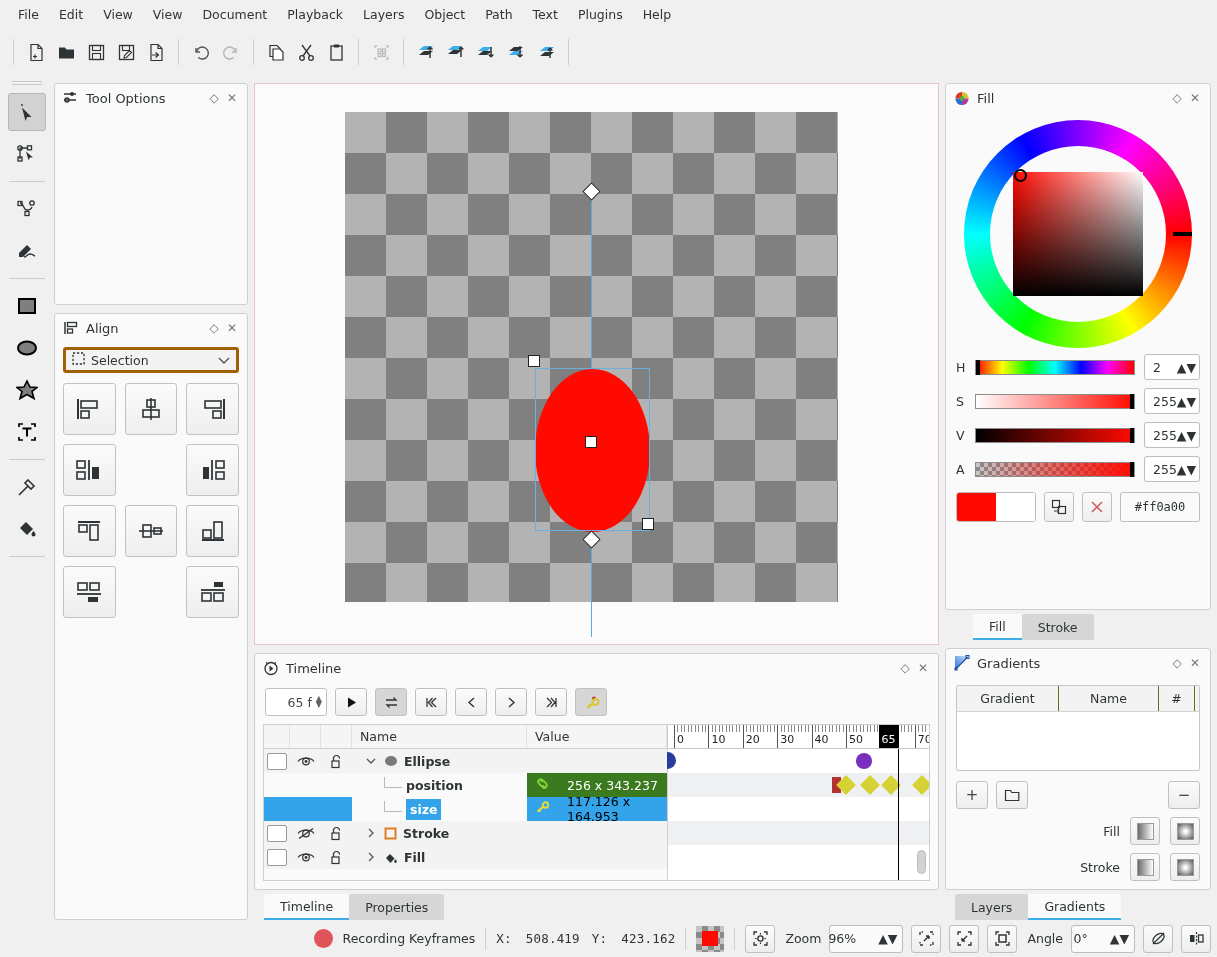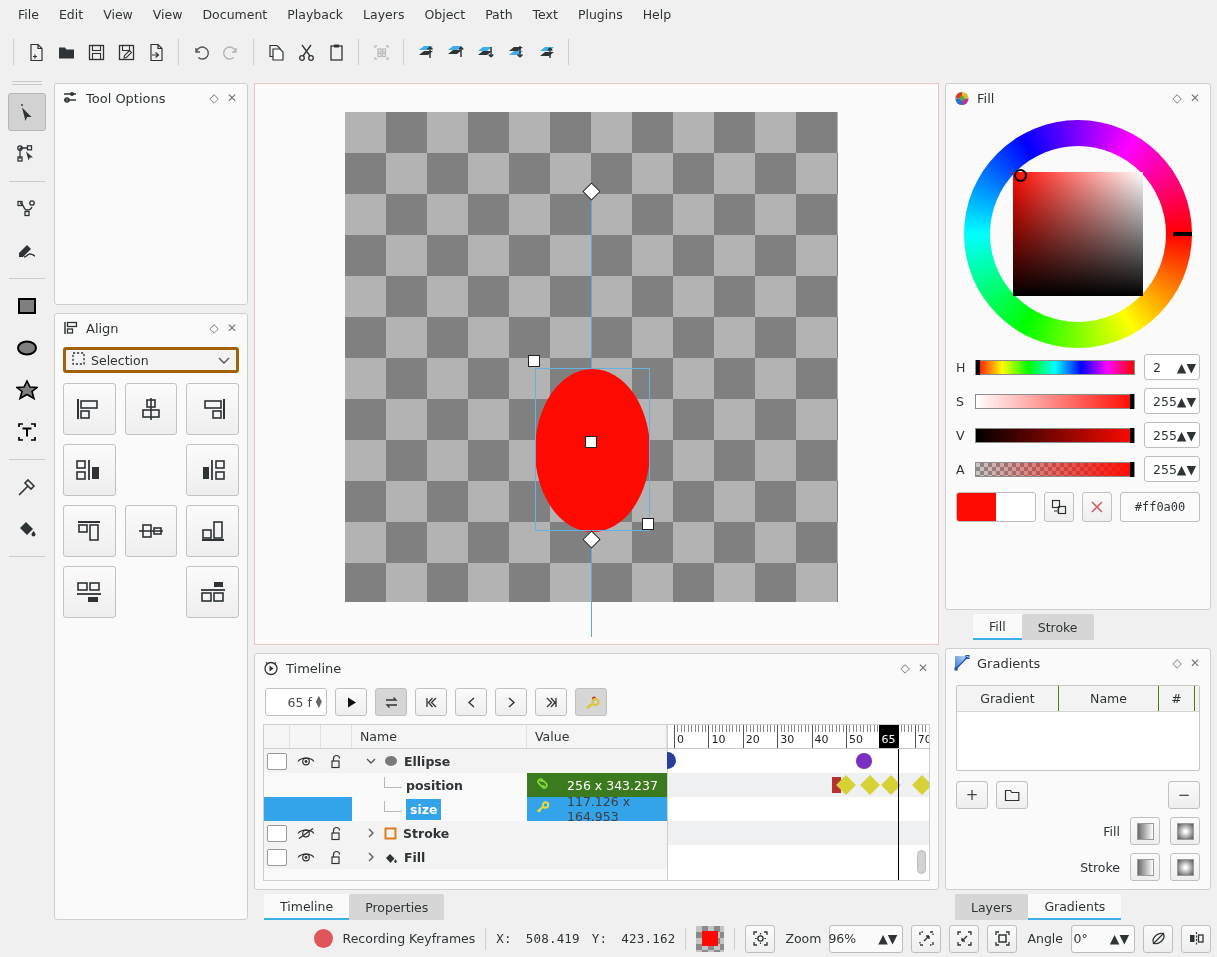--- a/index.html
+++ b/index.html
@@ -82,21 +82,21 @@
   .tl-hdr .c { border-right:1px solid #e0e0e0; height:100%; display:flex; align-items:center; padding-left:8px; }
   .c-chk{width:26px} .c-eye{width:31px} .c-lock{width:31px} .c-name{flex:1} .c-val{width:140px}
   .tl-row { height:24px; display:flex; align-items:center; }
   .tl-row.alt { background:#f3f3f3; }
   .cell { height:100%; display:flex; align-items:center; justify-content:center; }
   .cell.name { justify-content:flex-start; }
   .chk { width:20px; height:17px; background:#fff; border:1px solid #9a9a9a; border-radius:2px;}
   .rowname { font-weight:bold; font-size:12.5px; }
   .valbox { height:24px; display:flex; align-items:center; gap:17px; padding:0 8px; font-size:12.5px; width:140px;}
   .valbox.green { background:#3b7a1e; color:#fff; }
-  .valbox.blue { background:#33a3ea; color:#404040; }
+  .valbox.blue { background:#33a3ea; color:#000000; }
   .selbar { background:#33a3ea; height:24px; }
   .tl-right { flex:1; display:flex; flex-direction:column; position:relative; background:#fff; min-width:0;}
   .ruler { height:24px; position:relative; background:#fff; border-bottom:1px solid #c8c8c8; flex:none; overflow:hidden;}
   .rtick { position:absolute; top:0; width:1px; background:#555; }
   .rlab { position:absolute; top:8px; font-size:11px; color:#222; padding-left:3px; }
   .rcursor { position:absolute; top:0; height:24px; background:#000; color:#fff; font-size:11px; padding:8px 3px 0; }
   .track { height:24px; position:relative; }
   .track.alt { background:#eef0f2; }
   .playhead { position:absolute; top:24px; bottom:0; width:1px; background:#000; }
   .kf { position:absolute; top:5px; width:14px; height:14px; }

